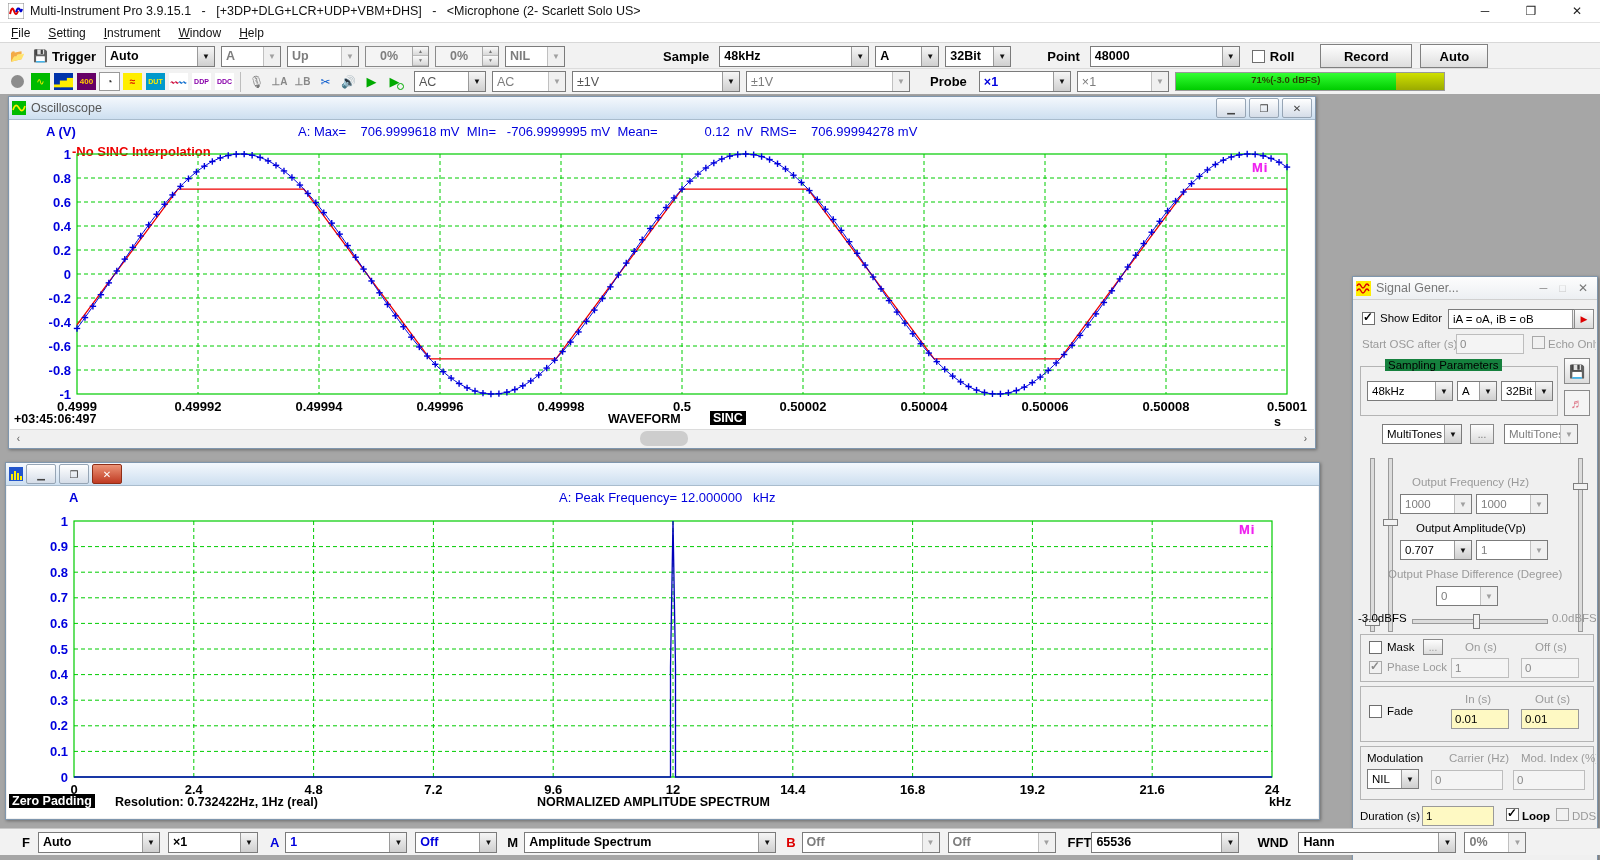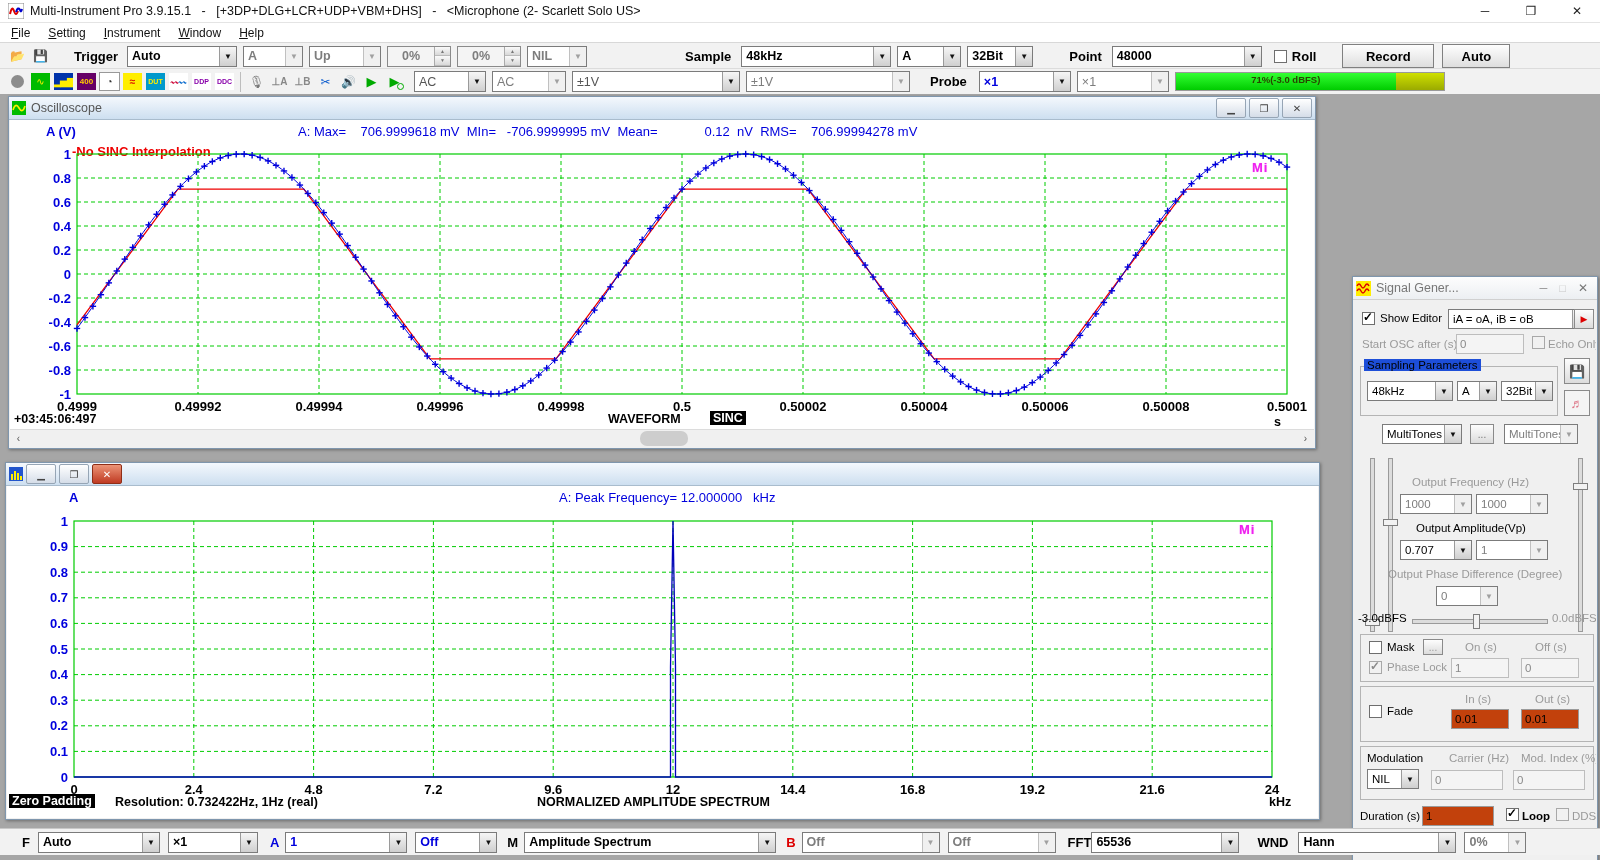--- a/index.html
+++ b/index.html
@@ -62,24 +62,24 @@
   
   .hscroll{position:absolute;height:17px;background:#f0f0f0;border-top:1px solid #dcdcdc;display:flex;align-items:center}
   .sarrow{width:17px;height:17px;display:flex;align-items:center;justify-content:center;font-size:10px;color:#555;background:#f0f0f0;flex:none}
   .sthumb{position:absolute;top:1px;height:15px;width:48px;background:#cdcdcd;border-radius:7px}
   
   #siggen{left:1352px;top:182px;width:244px;height:636px}
   #siggen .tbar{background:linear-gradient(#fdfdfd,#eceff2);border-bottom:1px solid #d0d0d0}
   #siggen .content{background:#f0f0f0}
   .sg-l{position:absolute;font-size:11.5px;color:#000;white-space:nowrap}
   .sg-l.g{color:#9a9a9a}
-  .sg-field{position:absolute;height:20px;border:1px solid #9a9a9a;background:#c2410c;font-size:11.5px;display:flex;align-items:center;padding:0 3px;box-sizing:border-box}
+  .sg-field{position:absolute;height:20px;border:1px solid #9a9a9a;background:#fef9c3;font-size:11.5px;display:flex;align-items:center;padding:0 3px;box-sizing:border-box}
   .sg-field.dis{background:#f4f4f4;color:#8a8a8a;border-color:#bdbdbd}
   .grp{position:absolute;border:1px solid #b4b4b4}
-  .grp .lg{position:absolute;top:-8px;left:3px;background:#1d4ed8;padding:0 3px;font-size:11.5px;color:#000}
+  .grp .lg{position:absolute;top:-8px;left:24px;background:#15803d;padding:0 3px;font-size:11.5px;color:#000}
   .vtrack{position:absolute;width:3px;background:#dcdcdc;border:1px solid #9a9a9a}
   .vthumb{position:absolute;width:13px;height:5px;background:#f2f2f2;border:1px solid #7e7e7e;left:-6px}
   .htrack{position:absolute;height:3px;background:#dcdcdc;border:1px solid #9a9a9a}
   .hthumb{position:absolute;height:13px;width:5px;background:#f2f2f2;border:1px solid #7e7e7e;top:-6px}
   .sqbtn{position:absolute;border:1px solid #8a8a8a;background:linear-gradient(#fdfdfd,#dcdcdc);display:flex;align-items:center;justify-content:center;font-size:10px;box-sizing:border-box}
   
   #btoolbar{position:absolute;left:0;top:828px;width:1600px;height:26px;background:#f2f2f2;border-top:1px solid #c8c8c8;display:flex;align-items:center}
   .blabel{font-weight:bold;font-size:13px;flex:none}
 </style>
 </head>
@@ -102,21 +102,21 @@
   <span class="menu-item" style="margin-left:2px">File</span>
   <span class="menu-item">Setting</span>
   <span class="menu-item">Instrument</span>
   <span class="menu-item">Window</span>
   <span class="menu-item">Help</span>
 </div>
 
 <div id="toolbar1" class="toolbar">
   <span class="ticon" style="margin-left:6px">📂</span>
   <span class="ticon">💾</span>
-  <span class="tlabel" style="margin-left:22px">Trigger</span>
+  <span class="tlabel" style="">Trigger</span>
   <span class="combo" style="width:110px;margin-left:9px">
       <span class="cv">Auto</span>
       <span class="ca">▼</span>
     </span>
   <span class="combo dis" style="width:60px;margin-left:6px">
       <span class="cv">A</span>
       <span class="ca">▼</span>
     </span>
   <span class="combo dis" style="width:72px;margin-left:6px">
       <span class="cv">Up</span>

